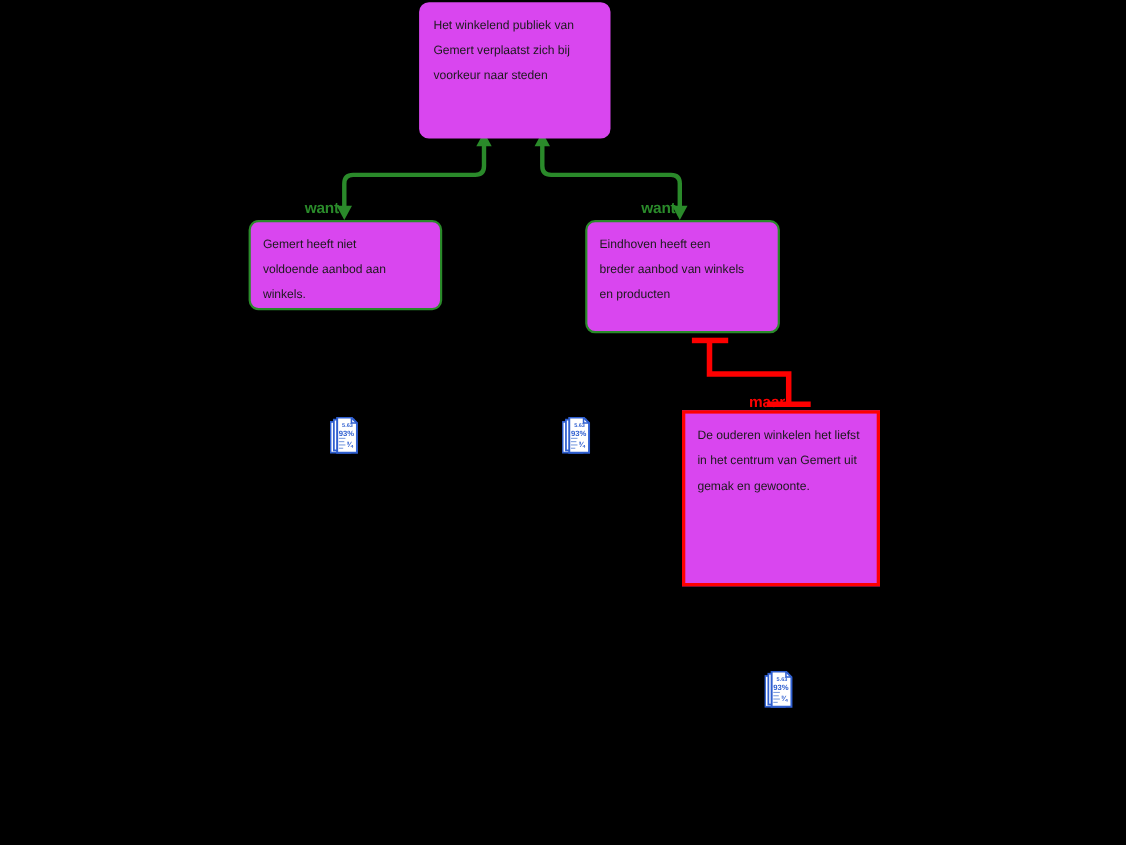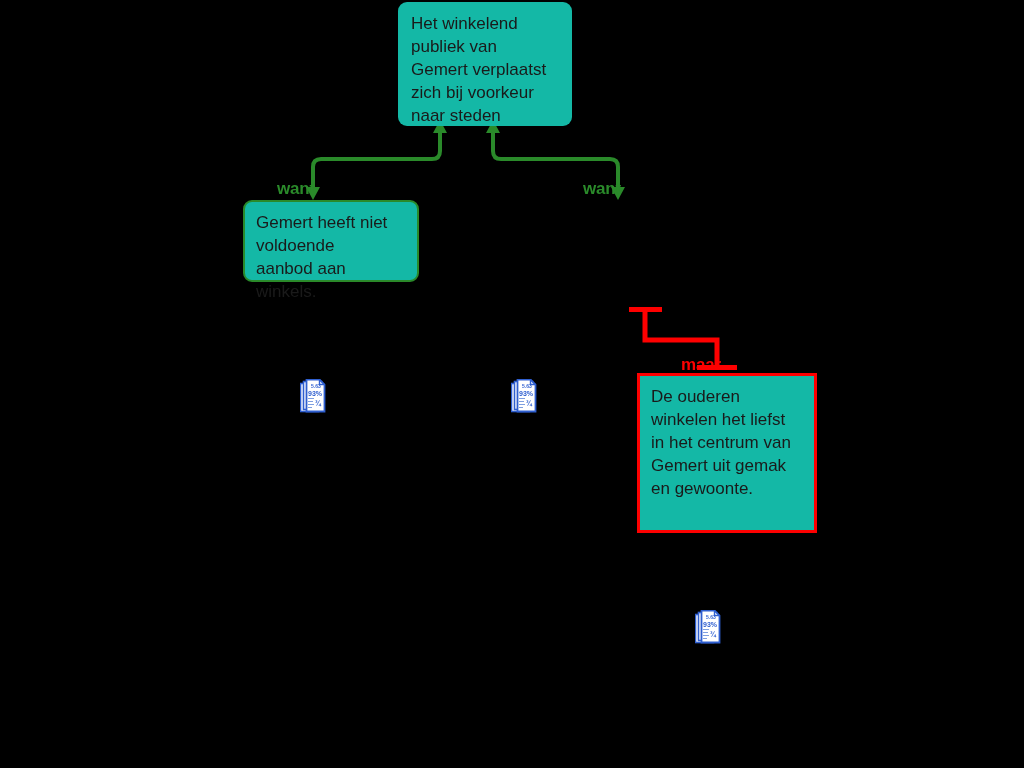--- a/index.html
+++ b/index.html
@@ -28,28 +28,27 @@
     position: absolute;
     left: 0; top: 0;
     width: 1024px;
     height: 768px;
     z-index: 1;
   }
 
   
   .box {
     position: absolute;
-    background: #14b8a6;
+    background: #d946ef;
     box-sizing: border-box;
     z-index: 2;
     color: #1a1a1a;
-    font-size: 17px;
+    font-size: 11px;
     line-height: 23px;
     white-space: pre-line;
-    margin-left: 17px;
   }
 
   .box-main {
     border: none;
     border-radius: 9px;
     padding: 10px 14px 10px 13px;
   }
 
   .box-support {
     border: 2px solid #2a8a2a;
@@ -60,21 +59,21 @@
   .box-objection {
     border: 3px solid #fe0000;
     border-radius: 0;
     padding: 9px 12px 9px 11px;
   }
 
   
   .edge-label {
     position: absolute;
     z-index: 3;
-    font-size: 17px;
+    font-size: 14px;
     font-weight: bold;
     letter-spacing: -0.2px;
     line-height: 12px;
     white-space: nowrap;
   }
   .edge-label-support { color: #2a8a2a; }
   .edge-label-objection { color: #fe0000; }
 
   
   .doc-icon {
@@ -112,20 +111,21 @@
       <rect x="629" y="307" width="33" height="5" fill="#fe0000"></rect>
 
       <rect x="697" y="365" width="40" height="5" fill="#fe0000"></rect>
     </g>
   </svg>
 
   <div class="box box-main" style="left:381px; top:2px; width:174px; height:124px;">Het winkelend publiek van Gemert verplaatst zich bij voorkeur naar steden</div>
 
   <div class="box box-support" style="left:226px; top:200px; width:176px; height:82px;">Gemert heeft niet voldoende aanbod aan winkels.</div>
 
+  <div class="box box-support" style="left:532px; top:200px; width:177px; height:103px;">Eindhoven heeft een breder aanbod van winkels en producten</div>
 
   <div class="box box-objection" style="left:620px; top:373px; width:180px; height:160px;">De ouderen winkelen het liefst in het centrum van Gemert uit gemak en gewoonte.</div>
 
   <div class="edge-label edge-label-support" style="left:277px; top:183px;">want</div>
 
   <div class="edge-label edge-label-support" style="left:583px; top:183px;">want</div>
 
   <div class="edge-label edge-label-objection" style="left:665px; top:359px;padding-left:16px;">maar</div>
 
   <div class="doc-icon" style="left:300px; top:379px;">

